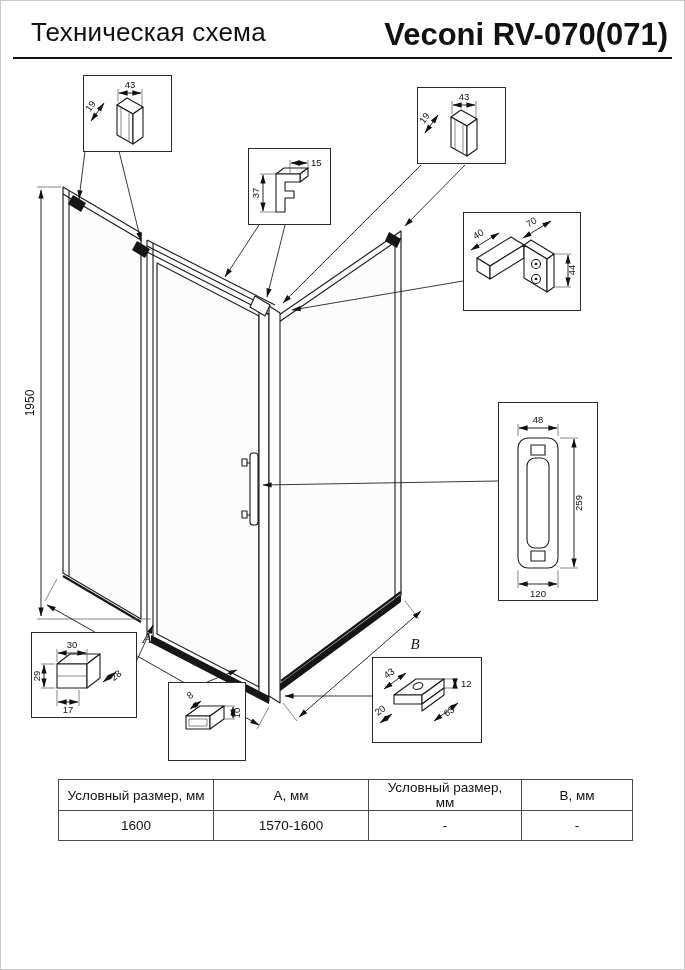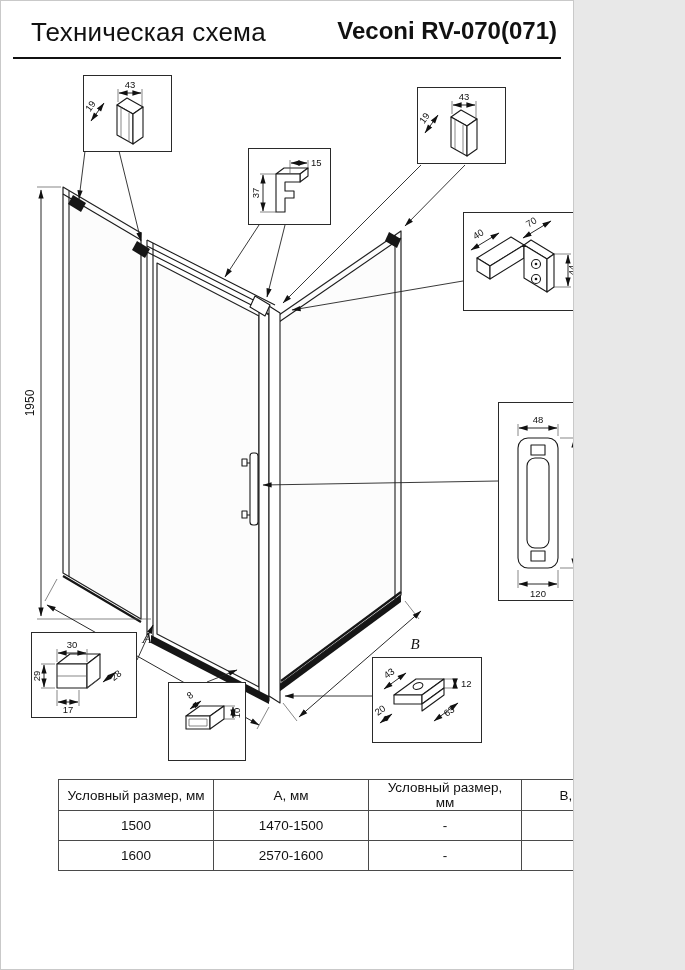--- a/index.html
+++ b/index.html
@@ -1,22 +1,22 @@
 <!DOCTYPE html>
 <html><head>
 <meta charset="utf-8">
 <style>
   html,body { margin:0; padding:0; background:#e8e8e8; }
   .page {
-    position:relative; width:574px; height:970px; background:#fff;
+    position:relative; width:685px; height:970px; background:#fff;
     border:1px solid #c9c9c9; box-sizing:border-box; overflow:hidden;
     font-family:"Liberation Sans", sans-serif; color:#111;
   }
   .title-left  { position:absolute; left:30px; top:16px; font-size:26px; font-weight:400; letter-spacing:.2px; }
-  .title-right { position:absolute; right:16px; top:16px; font-size:24px; font-weight:700;text-align:right; }
+  .title-right { position:absolute; right:16px; top:16px; font-size:31px; font-weight:700;text-align:right; }
   .rule { position:absolute; left:12px; right:12px; top:56px; height:2px; background:#111; }
 
   svg.draw { position:absolute; left:0; top:0; }
 
   
   .glass  { fill:#fcfcfc; stroke:#222; stroke-width:1.2; stroke-linejoin:round; }
   .ln     { fill:#fff;   stroke:#1a1a1a; stroke-width:1.1; stroke-linejoin:round; }
   .lnf    { fill:none;   stroke:#1a1a1a; stroke-width:1.1; stroke-linejoin:round; }
   .thin   { fill:none;   stroke:#555; stroke-width:.7; }
   .rail   { fill:none;   stroke:#161616; stroke-width:2.2; }
@@ -251,26 +251,20 @@
     <thead>
       <tr>
         <th>Условный размер, мм</th>
         <th>А, мм</th>
         <th>Условный размер, мм</th>
         <th>В, мм</th>
       </tr>
     </thead>
     <tbody>
       <tr>
-        <td>1500</td>
-        <td>1470-1500</td>
-        <td>-</td>
-        <td>-</td>
-      </tr>
-      <tr>
         <td>1600</td>
-        <td>2570-1600</td>
+        <td>1570-1600</td>
         <td>-</td>
         <td>-</td>
       </tr>
     </tbody>
   </table>
 </div>
 
 </body></html>

